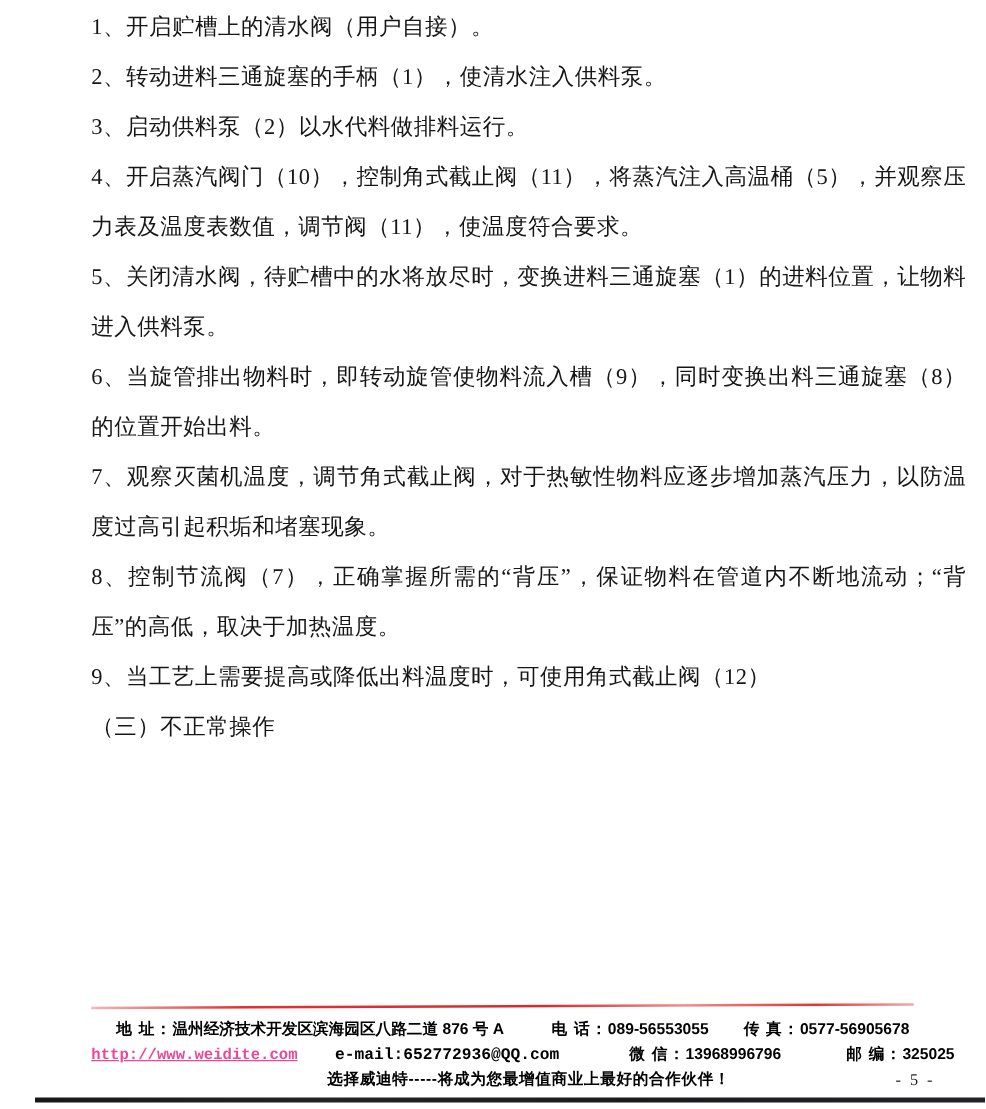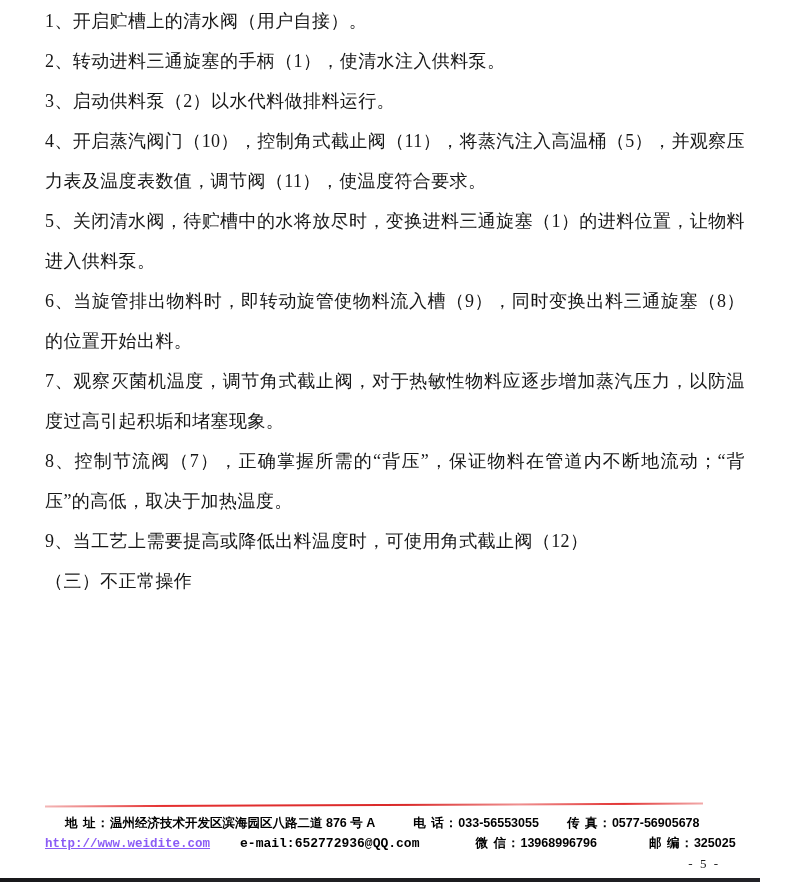--- a/index.html
+++ b/index.html
@@ -4,20 +4,21 @@
 <style>
   * { margin: 0; padding: 0; box-sizing: border-box; }
   html, body { background: #ffffff; }
   .page {
     position: relative;
     width: 760px;
     height: 887px;
     background: #ffffff;
     overflow: hidden;
     font-family: "Liberation Serif", "DejaVu Serif", serif;
+    margin-left: 28px;
   }
   .body-text {
     position: absolute;
     top: 0;
     left: 45px;
     width: 700px;
     padding-top: 1px;
   }
   .body-text p {
     font-size: 18px;
@@ -45,21 +46,21 @@
     font-weight: 700;
     font-size: 12.5px;
     color: #000000;
   }
   .footer-row { display: flex; align-items: baseline; line-height: 20px; white-space: nowrap; }
   .footer-row.row1 { padding-left: 20px; }
   .footer-row .grow-sm { width: 38px; }
   .footer-row .grow-md { width: 28px; }
   .label { letter-spacing: 1px; }
   .website {
-    color: #8b5cf6;
+    color: #ec4899;
     text-decoration: underline;
     font-family: "Liberation Mono", "DejaVu Sans Mono", monospace;
     font-size: 12.5px;
     font-weight: 700;
   }
   .email { font-family: "Liberation Mono", "DejaVu Sans Mono", monospace; font-size: 13px; }
   .slogan-row { text-align: center; line-height: 19px; letter-spacing: 0.5px; }
   .page-number {
     position: absolute;
     right: 40px;
@@ -98,35 +99,36 @@
   </div>
 
   <div class="footer-rule"></div>
 
   <div class="footer">
     <div class="footer-row row1">
       <span class="label">地 址：</span>
       <span>温州经济技术开发区滨海园区八路二道 876 号 A</span>
       <span class="grow-sm"></span>
       <span class="label">电 话：</span>
-      <span>033-56553055</span>
+      <span>089-56553055</span>
       <span class="grow-md"></span>
       <span class="label">传 真：</span>
       <span>0577-56905678</span>
     </div>
     <div class="footer-row">
       <a href="#" class="website">http://www.weidite.com</a>
       <span class="spacer1"></span>
       <span class="email">e-mail:652772936@QQ.com</span>
       <span class="grow-sm" style="width:56px"></span>
       <span class="label">微 信：</span>
       <span>13968996796</span>
       <span class="grow-sm" style="width:52px"></span>
       <span class="label">邮 编：</span>
       <span>325025</span>
     </div>
+    <div class="slogan-row">选择威迪特-----将成为您最增值商业上最好的合作伙伴！</div>
   </div>
 
   <div class="page-number">- 5 -</div>
 
   <div class="bottom-edge"></div>
 
 </div>
 
 </body></html>

